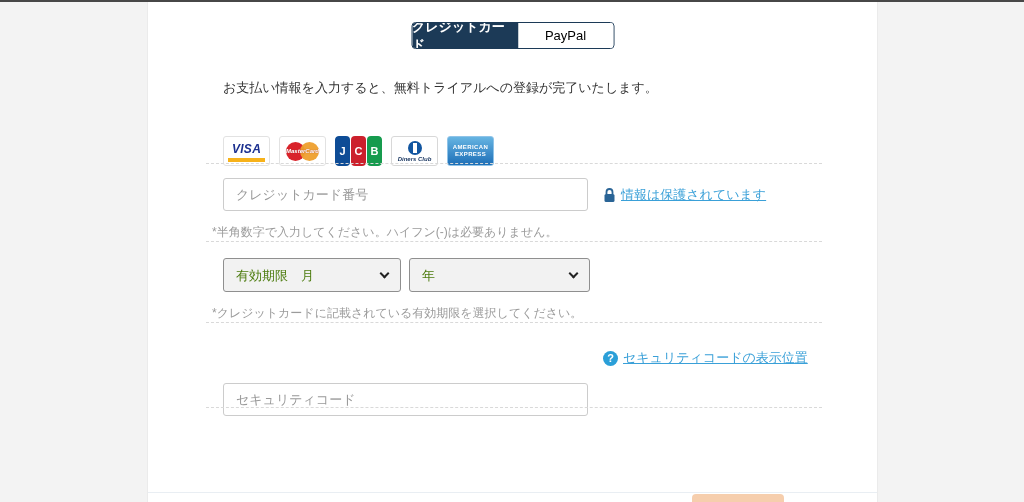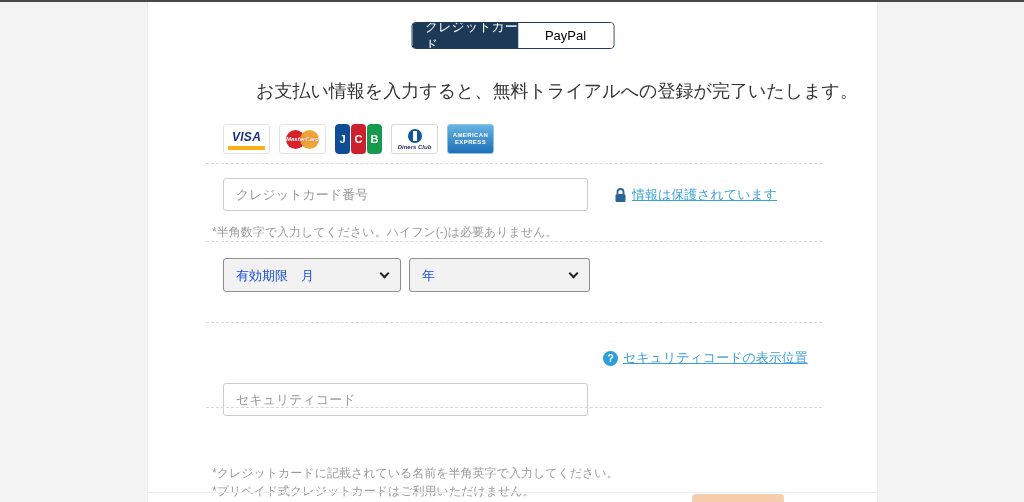--- a/index.html
+++ b/index.html
@@ -12,26 +12,26 @@
   .card {
     position:absolute; top:0; left:147px; width:731px; height:502px;
     background:#ffffff; border-left:1px solid #ebebeb; border-right:1px solid #ebebeb;
   }
   
   .tabs {
     position:absolute; top:22px; left:50%; transform:translateX(-50%);
     display:flex; border:1px solid #1c3a57; border-radius:4px; overflow:hidden; height:27px;
   }
   .tab { display:flex; align-items:center; justify-content:center; font-size:13px; cursor:pointer; }
-  .tab.active { width:106px; background:#1c3a57; color:#fff; font-weight:normal;padding-left:13px; }
+  .tab.active { width:106px; background:#1c3a57; color:#fff; font-weight:bold; }
   .tab.inactive { width:95px; background:#fff; color:#000000; }
   
-  .intro { position:absolute; top:79px; left:75px; font-size:18px; color:#333;margin-left:33px; }
+  .intro { position:absolute; top:79px; left:75px; font-size:13px; color:#333; }
   
-  .brands { position:absolute; top:124px; left:75px; display:flex; gap:9px; align-items:center; }
+  .brands { position:absolute; top:136px; left:75px; display:flex; gap:9px; align-items:center; }
   .brand { width:47px; height:30px; border-radius:3px; position:relative; overflow:hidden; flex:none; }
   .b-visa { background:#fff; border:1px solid #e2e2e2; display:flex; align-items:center; justify-content:center; }
   .b-visa .visa-txt { color:#1a2f8f; font-style:italic; font-weight:bold; font-size:12px; letter-spacing:0.3px; margin-bottom:5px; }
   .b-visa .visa-bar { position:absolute; bottom:3px; left:4px; right:4px; height:4px; background:#f7b21a; }
   .b-mc { background:#fff; border:1px solid #e2e2e2; }
   .b-mc .c-red { position:absolute; top:5px; left:6px; width:19px; height:19px; border-radius:50%; background:#d9222a; }
   .b-mc .c-org { position:absolute; top:5px; right:6px; width:19px; height:19px; border-radius:50%; background:#ee9f2d; opacity:0.95; }
   .b-mc .mc-txt { position:absolute; top:11px; left:0; width:100%; text-align:center; color:#fff; font-size:6px; font-style:italic; font-weight:bold; text-shadow:0 0 1px #a33; }
   .b-jcb { background:#fff; display:flex; gap:1px; }
   .jcb-stripe { flex:1; border-radius:4px; display:flex; align-items:center; justify-content:center; color:#fff; font-weight:bold; font-size:11px; }
@@ -50,21 +50,21 @@
     border:1px solid #cccccc; border-radius:3px; padding:0 12px;
     font-size:13px; color:#333; font-family:inherit; background:#fff; outline:none;
   }
   .tf::placeholder { color:#999; opacity:1; }
   .note { position:absolute; left:64px; font-size:12px; color:#9b9b9b; }
   
   .select-wrap { position:absolute; height:34px; }
   .select-wrap select {
     width:100%; height:100%; appearance:none; -webkit-appearance:none;
     background:#f2f2f2; border:1px solid #8f8f8f; border-radius:3px;
-    font-size:13px; color:#1d4ed8; padding:0 28px 0 12px; font-family:Liberation Sans, sans-serif; outline:none;
+    font-size:13px; color:#4d7c0f; padding:0 28px 0 12px; font-family:Liberation Sans, sans-serif; outline:none;
   }
   .chev { position:absolute; right:13px; top:12px; width:7px; height:7px;
     border-right:2px solid #222; border-bottom:2px solid #222; transform:rotate(45deg); pointer-events:none; }
   
   .side-link { position:absolute; display:flex; align-items:center; gap:5px; }
   .side-link a { color:#3aa0d8; font-size:13px; text-decoration:underline; cursor:pointer; }
   .lock-svg { display:block; }
   .help-badge { width:15px; height:15px; border-radius:50%; background:#2a9fd8; color:#fff;
     font-size:11px; font-weight:bold; display:flex; align-items:center; justify-content:center; cursor:pointer; flex:none; }
   
@@ -108,21 +108,21 @@
     <div class="brand b-amex">
       <span class="amex-txt">AMERICAN</span>
       <span class="amex-txt">EXPRESS</span>
     </div>
   </div>
 
   <div class="dash" style="top:163px"></div>
 
   <input class="tf" style="top: 178px;" type="text" placeholder="クレジットカード番号">
 
-  <div class="side-link" style="top:186px; left:466px">
+  <div class="side-link" style="top:186px; left:455px">
     <svg class="lock-svg" width="13" height="15" viewBox="0 0 13 15">
       <path d="M3.5 6 L3.5 4 A3 3 0 0 1 9.5 4 L9.5 6" fill="none" stroke="#2a6496" stroke-width="1.8"></path>
       <rect x="1.5" y="6" width="10" height="8" rx="1.5" fill="#2a6496"></rect>
     </svg>
     <a>情報は保護されています</a>
   </div>
 
   <p class="note" style="top:224px">*半角数字で入力してください。ハイフン(-)は必要ありません。</p>
 
   <div class="dash" style="top:241px"></div>
@@ -133,33 +133,32 @@
     </select>
     <span class="chev"></span>
   </div>
   <div class="select-wrap" style="top:258px; left:261px; width:181px">
     <select>
       <option>年</option>
     </select>
     <span class="chev"></span>
   </div>
 
+  <p class="note" style="top:305px">*クレジットカードに記載されている有効期限を選択してください。</p>
 
   <div class="dash" style="top:322px"></div>
 
   <input class="tf" style="top: 341px; margin-top: 42px;" type="text" placeholder="セキュリティコード">
 
   <div class="side-link" style="top:349px; left:455px">
     <span class="help-badge">?</span>
     <a>セキュリティコードの表示位置</a>
   </div>
 
 
   <div class="dash" style="top:407px"></div>
 
 
-  <p class="note" style="top:465px">*クレジットカードに記載されている名前を半角英字で入力してください。</p>
-  <p class="note" style="top:483px">*プリペイド式クレジットカードはご利用いただけません。</p>
 
   <div class="footer-line"></div>
   <div class="btn-peek"></div>
 
 </div>
 
 </body></html>

